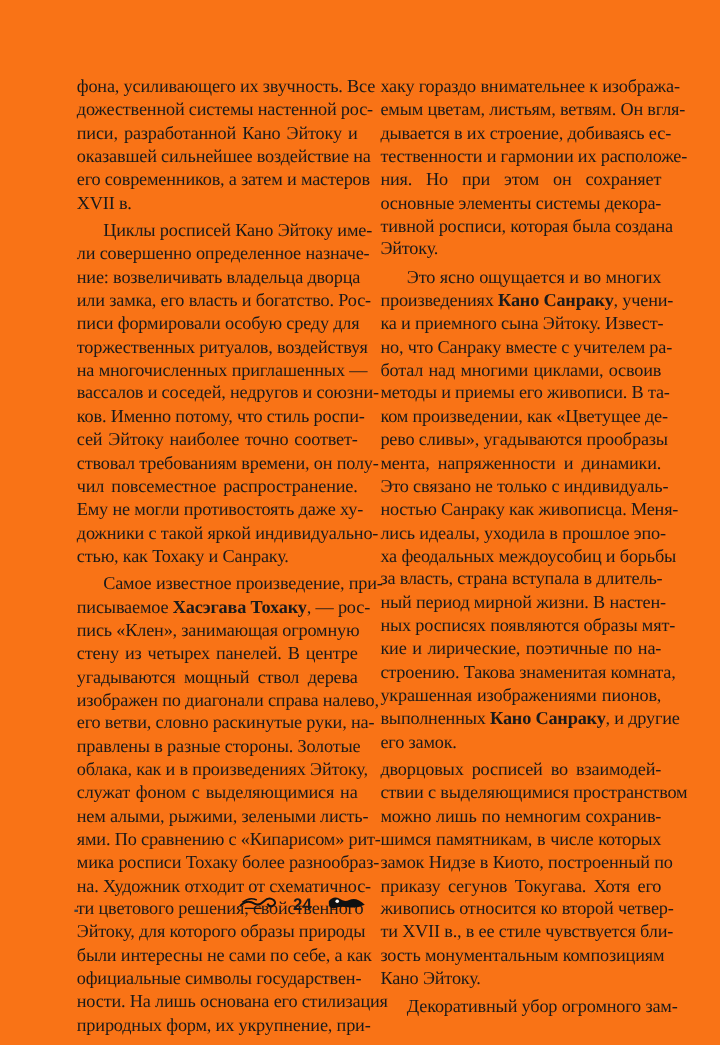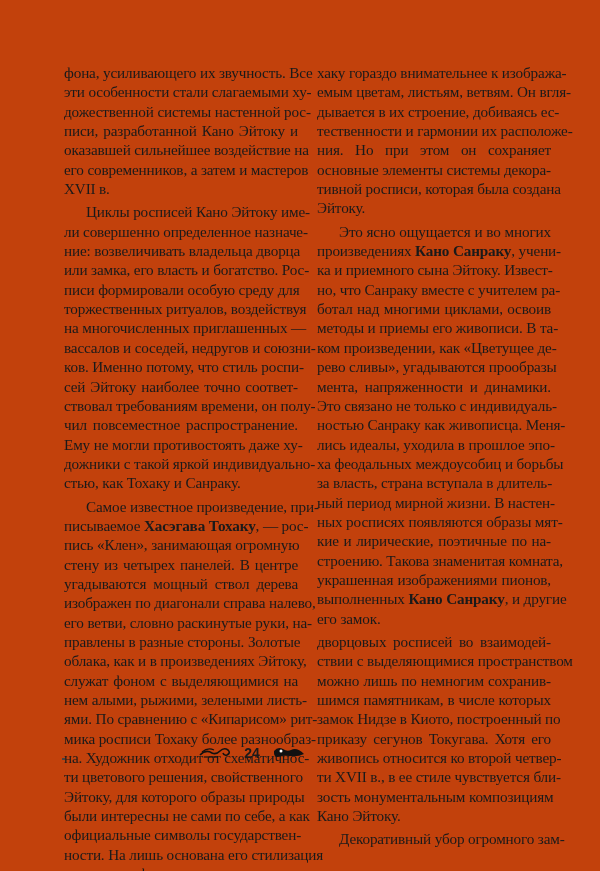--- a/index.html
+++ b/index.html
@@ -1,18 +1,18 @@
 <!DOCTYPE html>
 <html><head>
 <meta charset="utf-8">
 <style>
   html, body { margin: 0; padding: 0; background: #ffffff; }
   body { width: 600px; height: 871px; position: relative; overflow: hidden;
          font-family: "Liberation Serif", "DejaVu Serif", serif; color: #1a1a1a; }
-  .page { position: absolute; left: 0; top: 0; width: 600px; height: 871px; background: #c2410c; }
+  .page { position: absolute; left: 0; top: 0; width: 600px; height: 871px; background: #f97316; }
   .col { position: absolute; top: 63px; width: 234px; font-size: 15.2px; line-height: 19.35px;
          text-align: justify; letter-spacing: -0.15px; }
   .col.left { left: 64px; }
   .col.right { left: 317px; }
   b { font-weight: bold; }
   .line { display: block; text-align: justify; text-align-last: justify; white-space: nowrap; }
   .line.last { text-align-last: left; }
   .line.ind { padding-left: 22px; }
   .gap { display: block; height: 4px; }
   .footer { position: absolute; top: 744px; left: 0; width: 504px; text-align: center;
@@ -21,21 +21,20 @@
   .footer .num { display: inline-block; margin: 0 8px; vertical-align: middle; }
   .speck { position: absolute; left: 62px; top: 758px; width: 3px; height: 2px; background: #444; }
 </style>
 </head>
 <body>
 
 <div class="page">
   <div class="col left" id="col-left">
       <div>
         <span class="line">фона, усиливающего их звучность. Все</span>
-        <span class="line">эти особенности стали слагаемыми ху-</span>
         <span class="line">дожественной системы настенной рос-</span>
         <span class="line">писи, разработанной Кано Эйтоку и</span>
         <span class="line">оказавшей сильнейшее воздействие на</span>
         <span class="line">его современников, а затем и мастеров</span>
         <span class="line last">XVII в.</span>
       </div>
       <div>
         <span class="gap"></span>
         <span class="line ind">Циклы росписей Кано Эйтоку име-</span>
         <span class="line">ли совершенно определенное назначе-</span>

